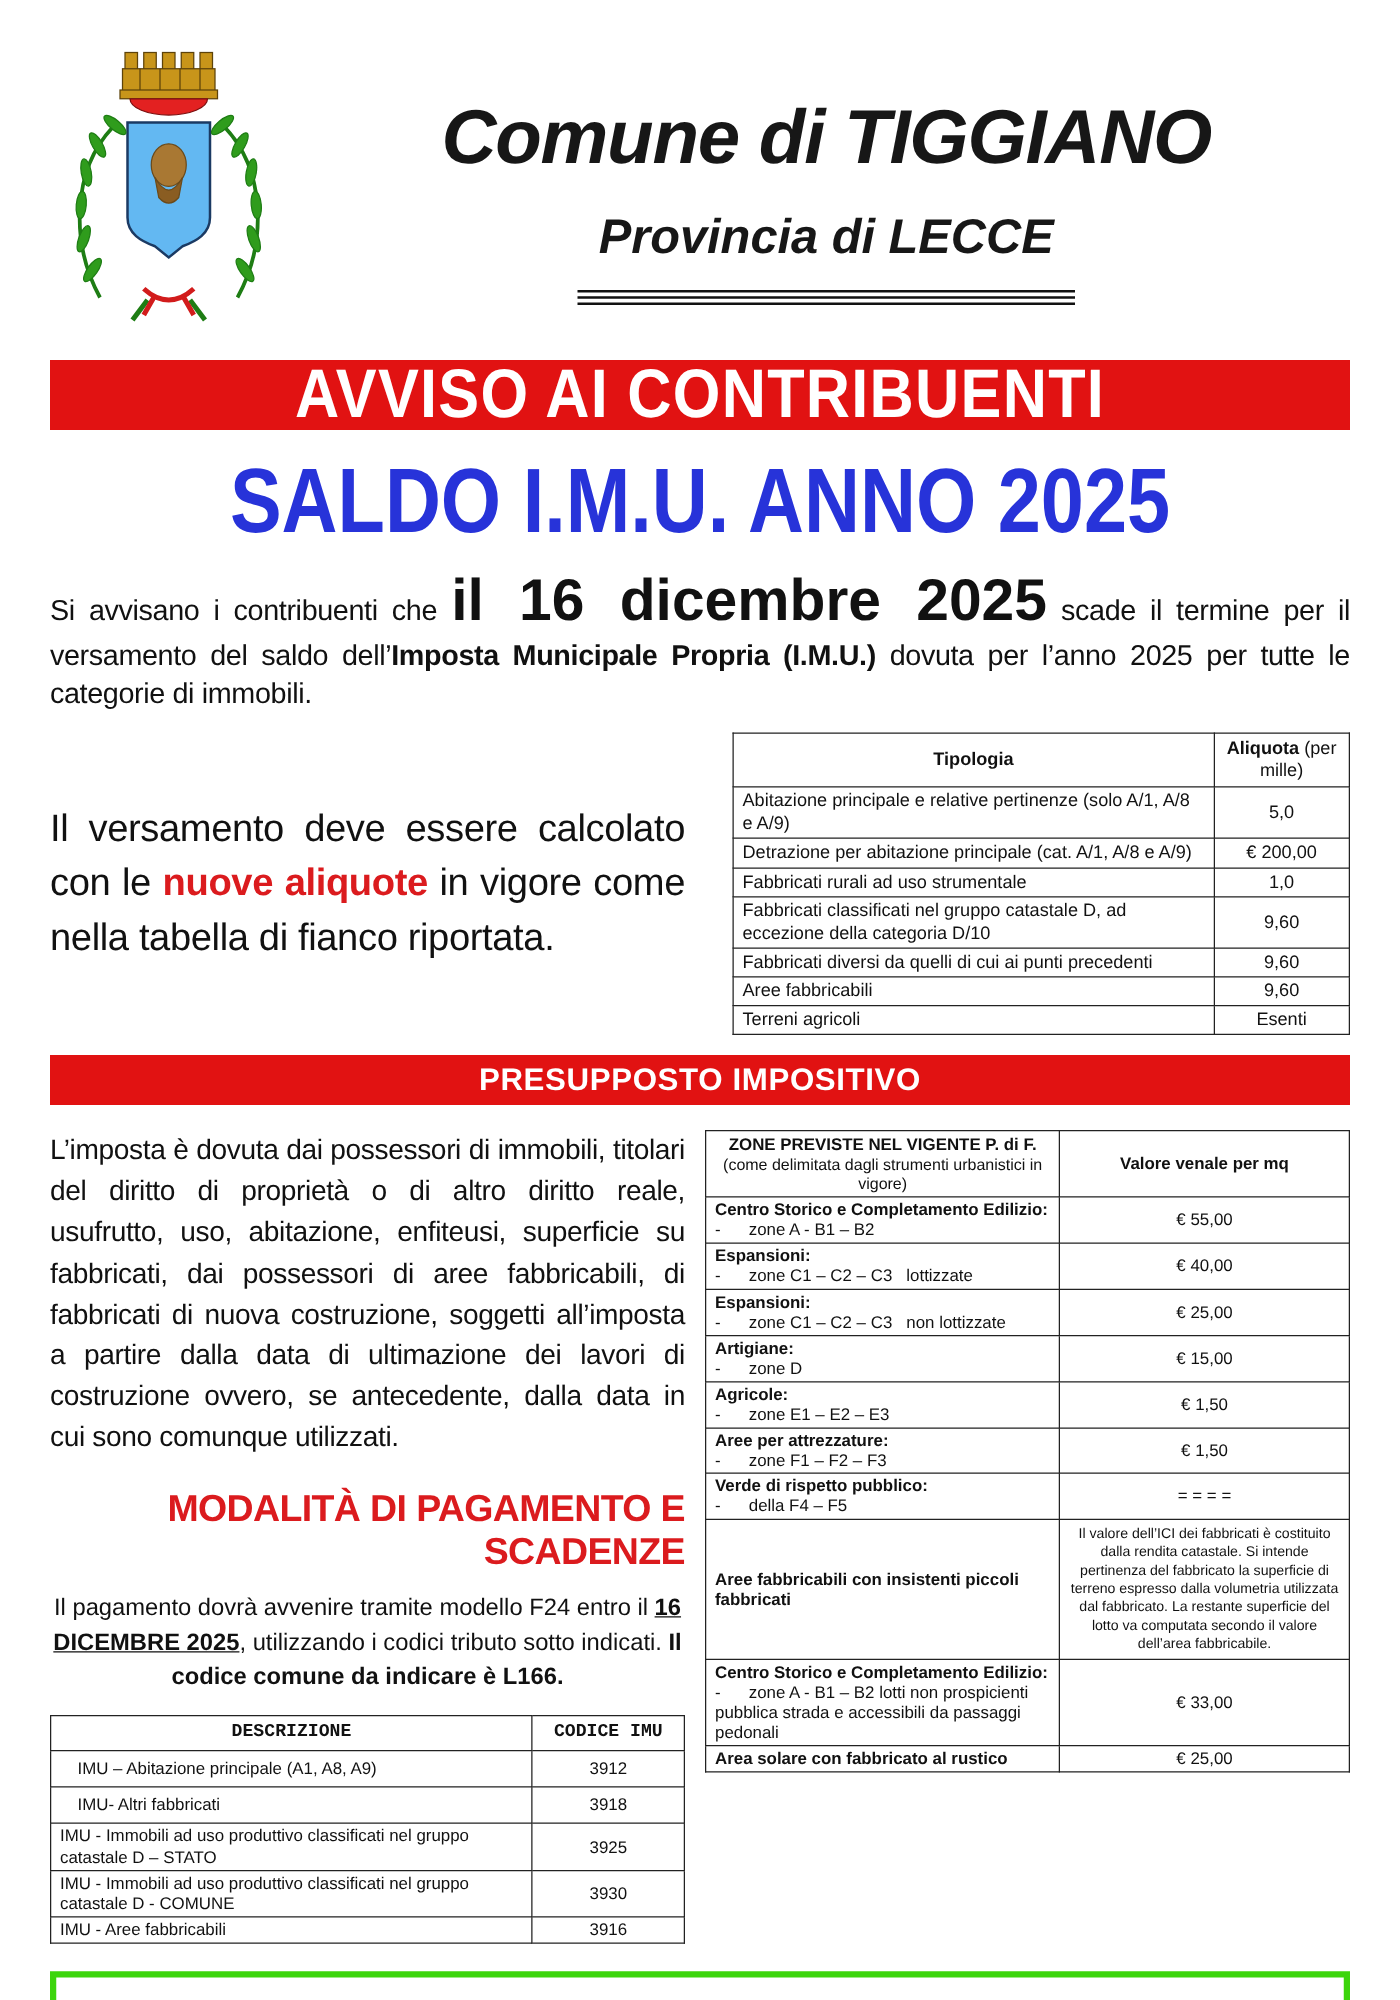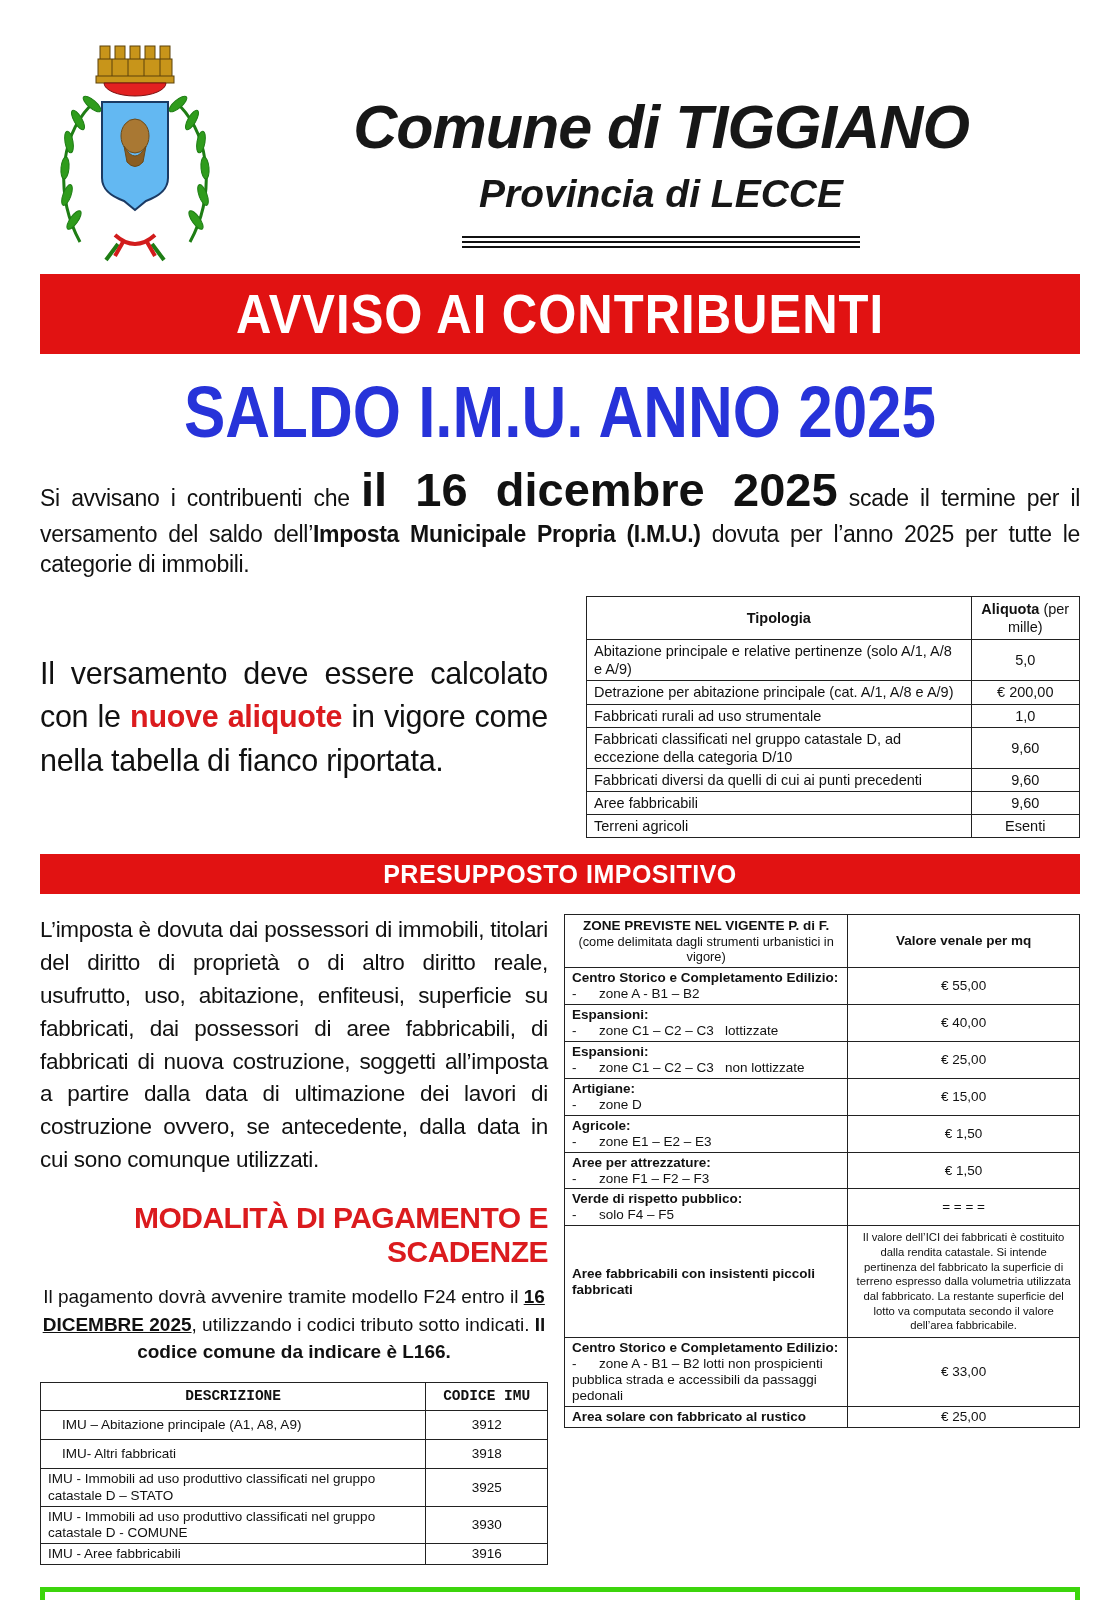--- a/index.html
+++ b/index.html
@@ -1,29 +1,29 @@
 <!DOCTYPE html>
 <html><head>
 <meta charset="utf-8">
 <style>
   html,body{margin:0;padding:0;background:#fff;}
   body{width:1120px;min-height:1600px;font-family:"Liberation Sans",sans-serif;color:#111;}
   .page{padding:26px 40px 8px;position:relative;}
 
   
-  .header{display:flex;align-items:center;height:242px;gap:12px;}
+  .header{display:flex;align-items:flex-start;height:242px;gap:12px;}
   .crest{width:190px;height:235px;flex:0 0 auto;}
   .head-text{flex:1;text-align:center;padding-top:48px;}
   .muni{font-size:61px;font-weight:bold;font-style:italic;letter-spacing:-1px;color:#171717;}
-  .prov{font-size:39px;font-style:italic;font-weight:600;margin-top:10px;color:#171717;}
+  .prov{font-size:39px;font-style:italic;font-weight:600;margin-top:24px;color:#171717;}
   .rule3{width:398px;margin:20px auto 0;}
   .rule3 .ln{height:2px;background:#111;margin-bottom:3px;}
 
   
-  .banner1{margin-top:6px;height:80px;background:var(--red-banner);display:flex;align-items:center;justify-content:center;}
+  .banner1{margin-top:20px;height:56px;background:var(--red-banner);display:flex;align-items:flex-end;justify-content:center;}
   .banner1 span{color:#fff;font-size:49px;font-weight:bold;letter-spacing:1px;display:inline-block;transform:scaleY(1.12);}
   .subject{margin-top:22px;text-align:center;}
   .subject span{color:var(--blue);font-size:62px;font-weight:bold;letter-spacing:0;display:inline-block;transform:scaleY(1.18);}
 
   .intro{margin-top:12px;font-size:23px;line-height:1.3;text-align:justify;letter-spacing:-0.3px;font-weight:500;}
   .intro .bigdate{font-size:47px;font-weight:bold;word-spacing:10px;letter-spacing:0;margin-top:36px;}
   .intro b{font-weight:bold;}
 
   
   .sec2{display:grid;grid-template-columns:508px 1fr;column-gap:38px;margin-top:16px;align-items:center;}
@@ -323,21 +323,21 @@
               </td>
               <td class="val">
                 <div class="zv">€ 1,50</div>
 
               </td>
             </tr>
 
             <tr>
               <td>
                 <div class="zt">Verde di rispetto pubblico:</div>
-                <div class="zs">-      solo F4 – F5</div>
+                <div class="zs">-      della F4 – F5</div>
               </td>
               <td class="val">
                 <div class="zv">= = = =</div>
 
               </td>
             </tr>
 
 
             <tr>
               <td>

